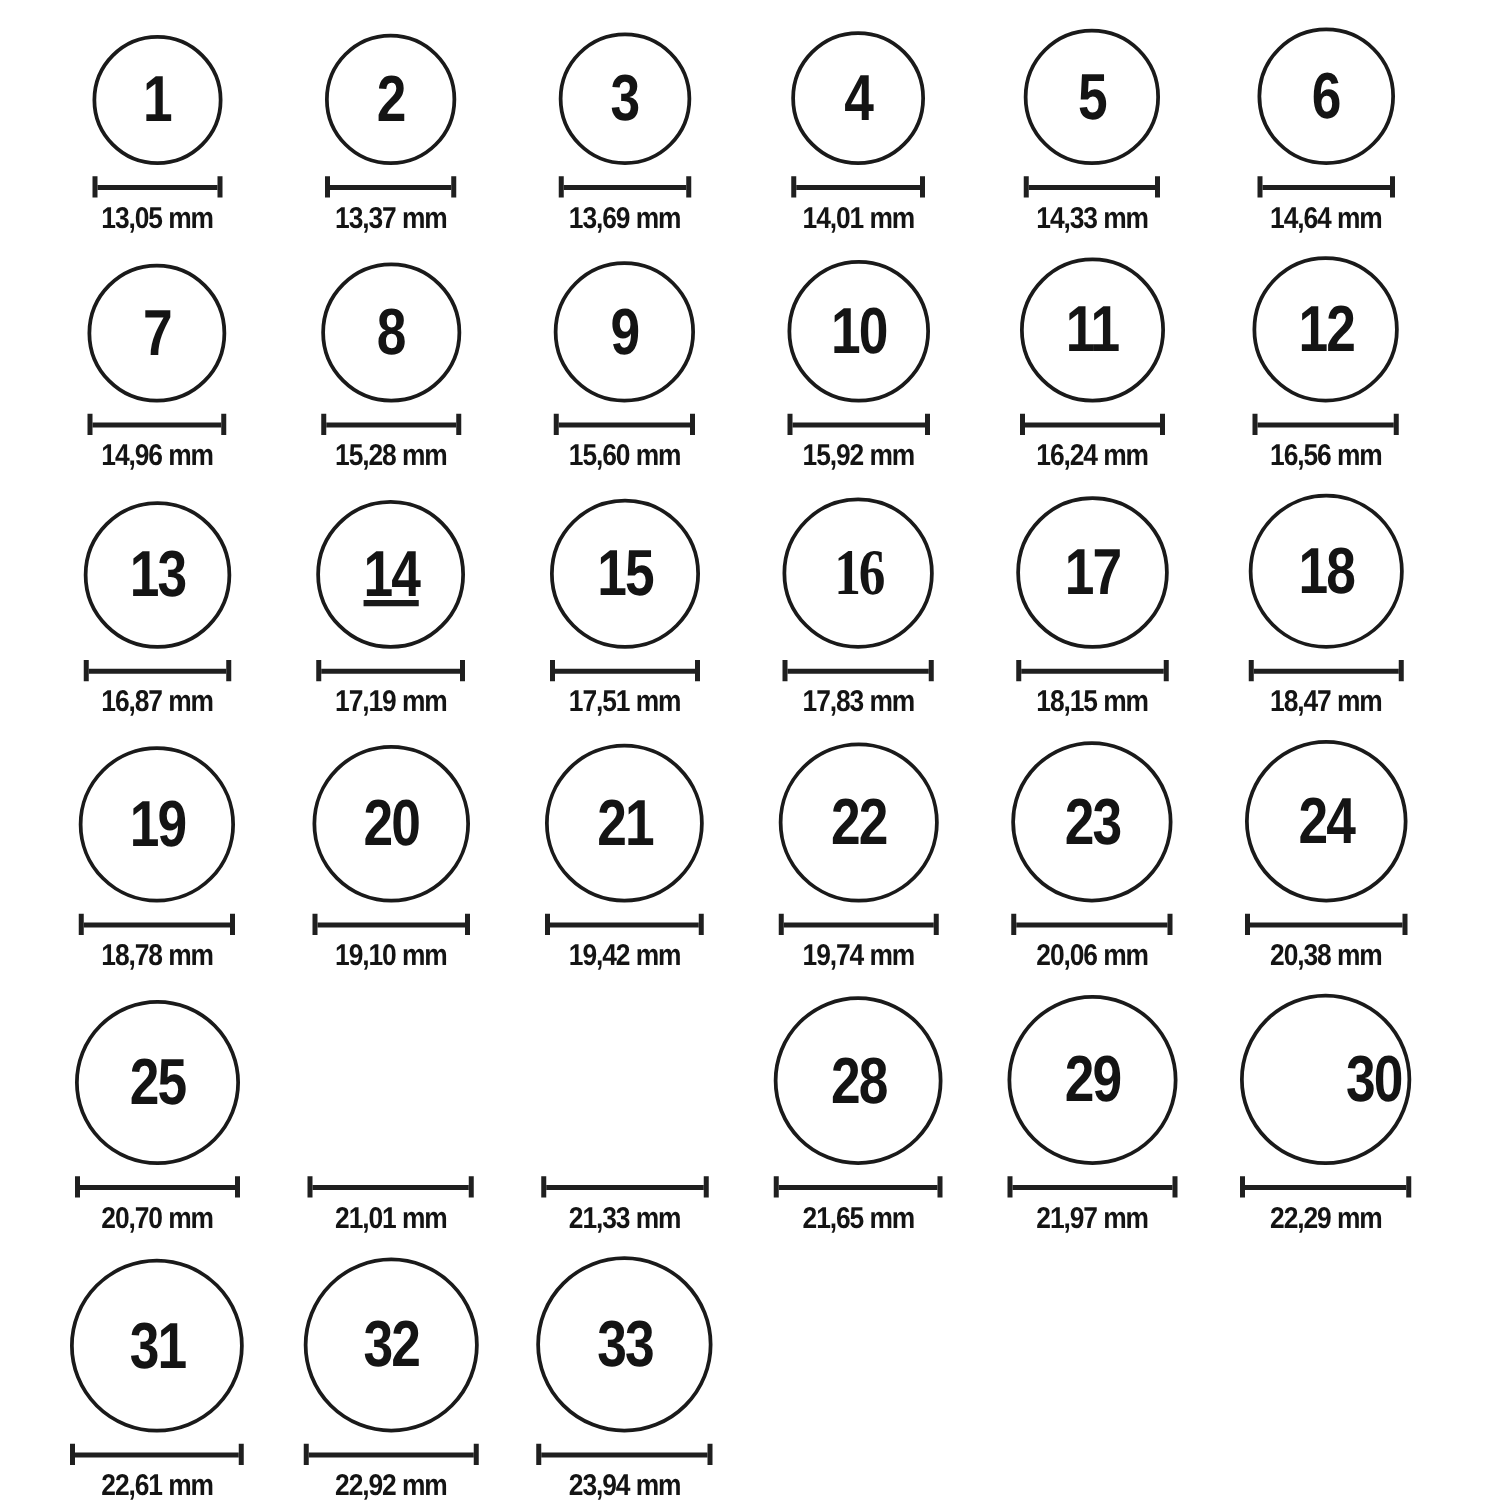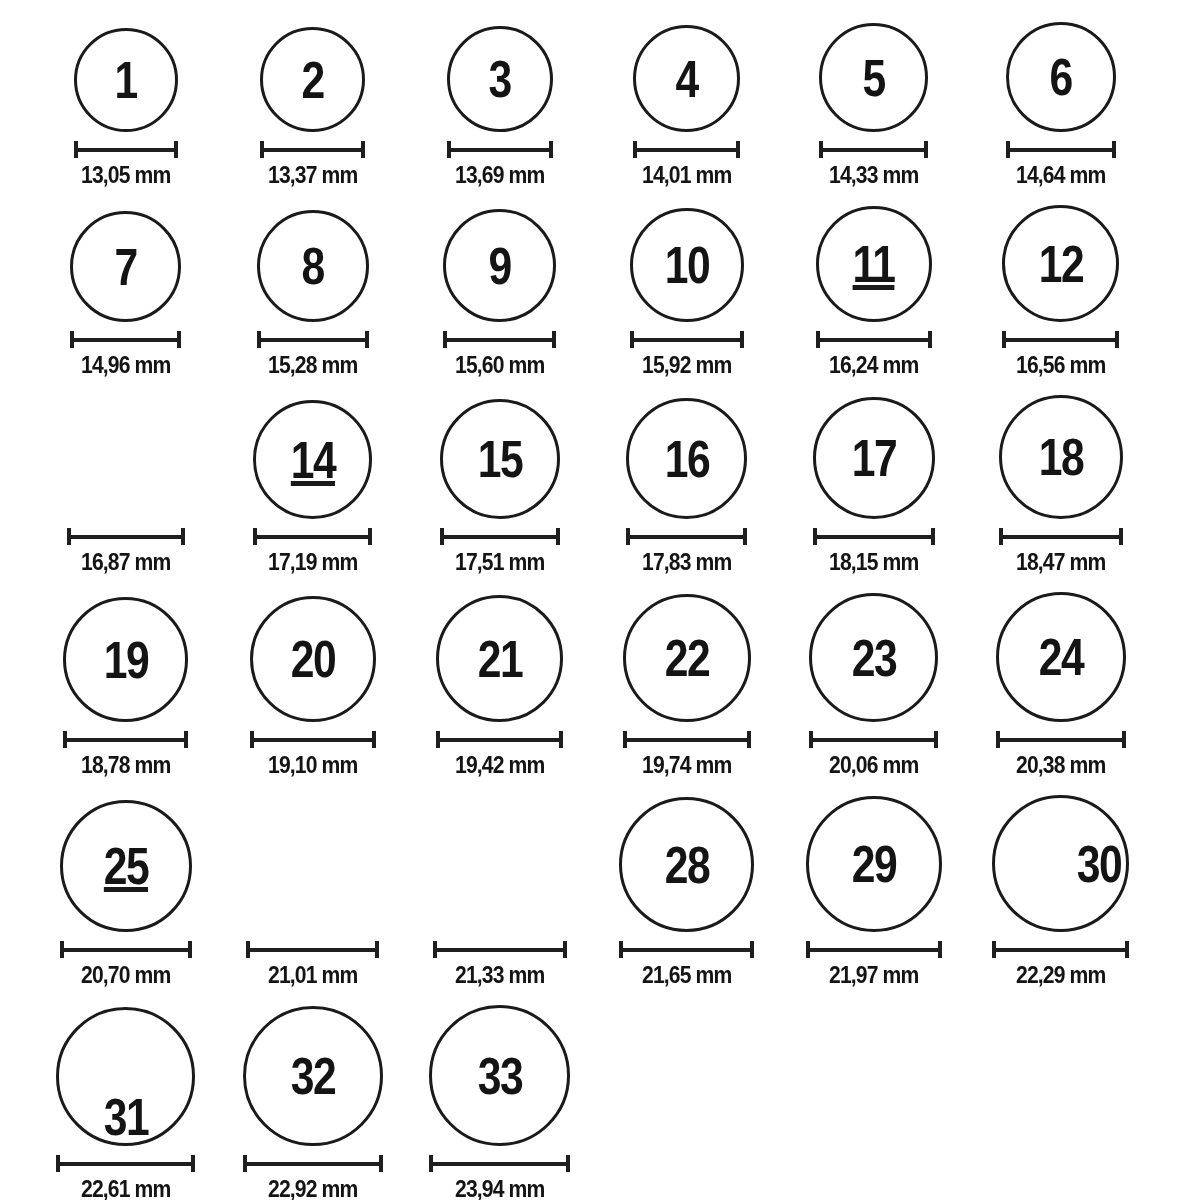--- a/index.html
+++ b/index.html
@@ -192,21 +192,21 @@
     </div>
     <div class="measure" style="width: 114px;">
       <span class="tick"></span>
       <span class="bar"></span>
       <span class="tick"></span>
     </div>
     <div class="dia-label">15,92 mm</div>
   </div>
 
   <div class="cell">
-    <div class="circle" style="width: 116px; height: 116px; text-decoration: underline;">
+    <div class="circle" style="width: 116px; height: 116px;">
       <span class="num">11</span>
     </div>
     <div class="measure" style="width: 116px;">
       <span class="tick"></span>
       <span class="bar"></span>
       <span class="tick"></span>
     </div>
     <div class="dia-label">16,24 mm</div>
   </div>
 
@@ -216,20 +216,23 @@
     </div>
     <div class="measure" style="width: 117px;">
       <span class="tick"></span>
       <span class="bar"></span>
       <span class="tick"></span>
     </div>
     <div class="dia-label">16,56 mm</div>
   </div>
 
   <div class="cell">
+    <div class="circle" style="width: 118px; height: 118px;">
+      <span class="num">13</span>
+    </div>
     <div class="measure" style="width: 118px;">
       <span class="tick"></span>
       <span class="bar"></span>
       <span class="tick"></span>
     </div>
     <div class="dia-label">16,87 mm</div>
   </div>
 
   <div class="cell">
     <div class="circle" style="width: 119px; height: 119px; text-decoration: underline;">
@@ -249,21 +252,21 @@
     </div>
     <div class="measure" style="width: 120px;">
       <span class="tick"></span>
       <span class="bar"></span>
       <span class="tick"></span>
     </div>
     <div class="dia-label">17,51 mm</div>
   </div>
 
   <div class="cell">
-    <div class="circle" style="width: 121px; height: 121px;">
+    <div class="circle" style="width: 121px; height: 121px; font-family: Liberation Serif, serif;">
       <span class="num">16</span>
     </div>
     <div class="measure" style="width: 121px;">
       <span class="tick"></span>
       <span class="bar"></span>
       <span class="tick"></span>
     </div>
     <div class="dia-label">17,83 mm</div>
   </div>
 
@@ -357,21 +360,21 @@
     </div>
     <div class="measure" style="width: 130px;">
       <span class="tick"></span>
       <span class="bar"></span>
       <span class="tick"></span>
     </div>
     <div class="dia-label">20,38 mm</div>
   </div>
 
   <div class="cell">
-    <div class="circle" style="width: 132px; height: 132px; text-decoration: underline;">
+    <div class="circle" style="width: 132px; height: 132px;">
       <span class="num">25</span>
     </div>
     <div class="measure" style="width: 132px;">
       <span class="tick"></span>
       <span class="bar"></span>
       <span class="tick"></span>
     </div>
     <div class="dia-label">20,70 mm</div>
   </div>
 
@@ -423,21 +426,21 @@
     </div>
     <div class="measure" style="width: 137px;">
       <span class="tick"></span>
       <span class="bar"></span>
       <span class="tick"></span>
     </div>
     <div class="dia-label">22,29 mm</div>
   </div>
 
   <div class="cell">
-    <div class="circle" style="width: 139px; height: 139px; align-items: flex-end;">
+    <div class="circle" style="width: 139px; height: 139px;">
       <span class="num">31</span>
     </div>
     <div class="measure" style="width: 139px;">
       <span class="tick"></span>
       <span class="bar"></span>
       <span class="tick"></span>
     </div>
     <div class="dia-label">22,61 mm</div>
   </div>
 

